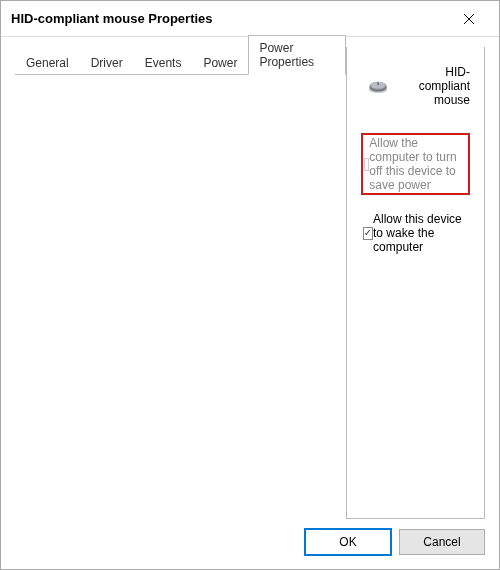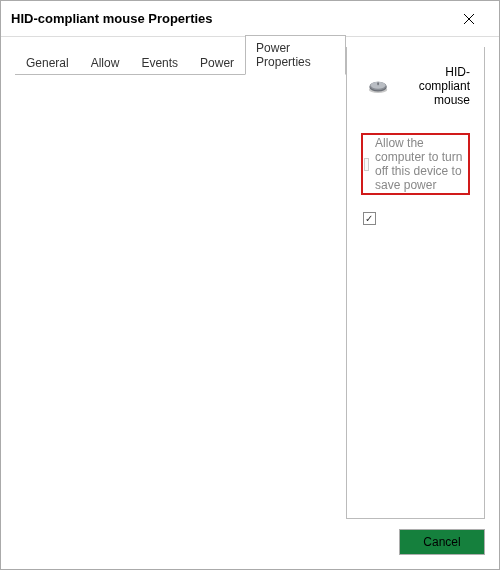--- a/index.html
+++ b/index.html
@@ -90,21 +90,20 @@
       height: 26px;
     }
     .device-name {
       font-size: 12px;
       color: #000;
       text-align: right;
     }
     .option-row {
       display: flex;
       align-items: center;
-      gap: 6px;
       font-size: 12px;
       margin-bottom: 15px;
       padding: 2px 2px;
     }
     .option-row.highlight {
       border: 2px solid #d11a1a;
       padding: 1px 1px;
     }
     .option-row.disabled {
       color: #888;
@@ -132,21 +131,21 @@
       display: flex;
       justify-content: flex-end;
       gap: 8px;
       padding: 10px 14px 14px 14px;
     }
     .btn {
       min-width: 86px;
       height: 26px;
       font-size: 12px;
       border: 1px solid #adadad;
-      background: #15803d;
+      background: #e5e5e5;
       display: inline-flex;
       align-items: center;
       justify-content: center;
       cursor: default;
     }
     .btn.primary {
       border: 1px solid #0078d7;
       background: #fff;
       outline: 1px solid #0078d7;
     }
@@ -161,21 +160,21 @@
       <svg width="12" height="12" viewBox="0 0 12 12">
         <line x1="1" y1="1" x2="11" y2="11" stroke="#000" stroke-width="1"></line>
         <line x1="11" y1="1" x2="1" y2="11" stroke="#000" stroke-width="1"></line>
       </svg>
     </div>
   </div>
 
   <div class="content">
     <div class="tabs">
       <div class="tab">General</div>
-      <div class="tab">Allow</div>
+      <div class="tab">Driver</div>
       <div class="tab">Events</div>
       <div class="tab">Power</div>
       <div class="tab active">Power Properties</div>
     </div>
 
     <div class="tabpanel">
       <div class="device-row">
         <svg class="device-icon" viewBox="0 0 48 32">
           <ellipse cx="24" cy="24" rx="20" ry="7" fill="#c8c8c8"></ellipse>
           <ellipse cx="24" cy="18" rx="19" ry="10" fill="#6b6f76"></ellipse>
@@ -187,20 +186,22 @@
         <div class="device-name">HID-compliant mouse</div>
       </div>
 
       <div class="option-row highlight disabled">
         <span class="chk disabled"></span>
         <span>Allow the computer to turn off this device to save power</span>
       </div>
 
       <div class="option-row">
         <span class="chk checked"></span>
+        <span>Allow this device to wake the computer</span>
       </div>
     </div>
   </div>
 
   <div class="footer">
+    <div class="btn primary">OK</div>
     <div class="btn">Cancel</div>
   </div>
 </div>
 
 </body></html>

